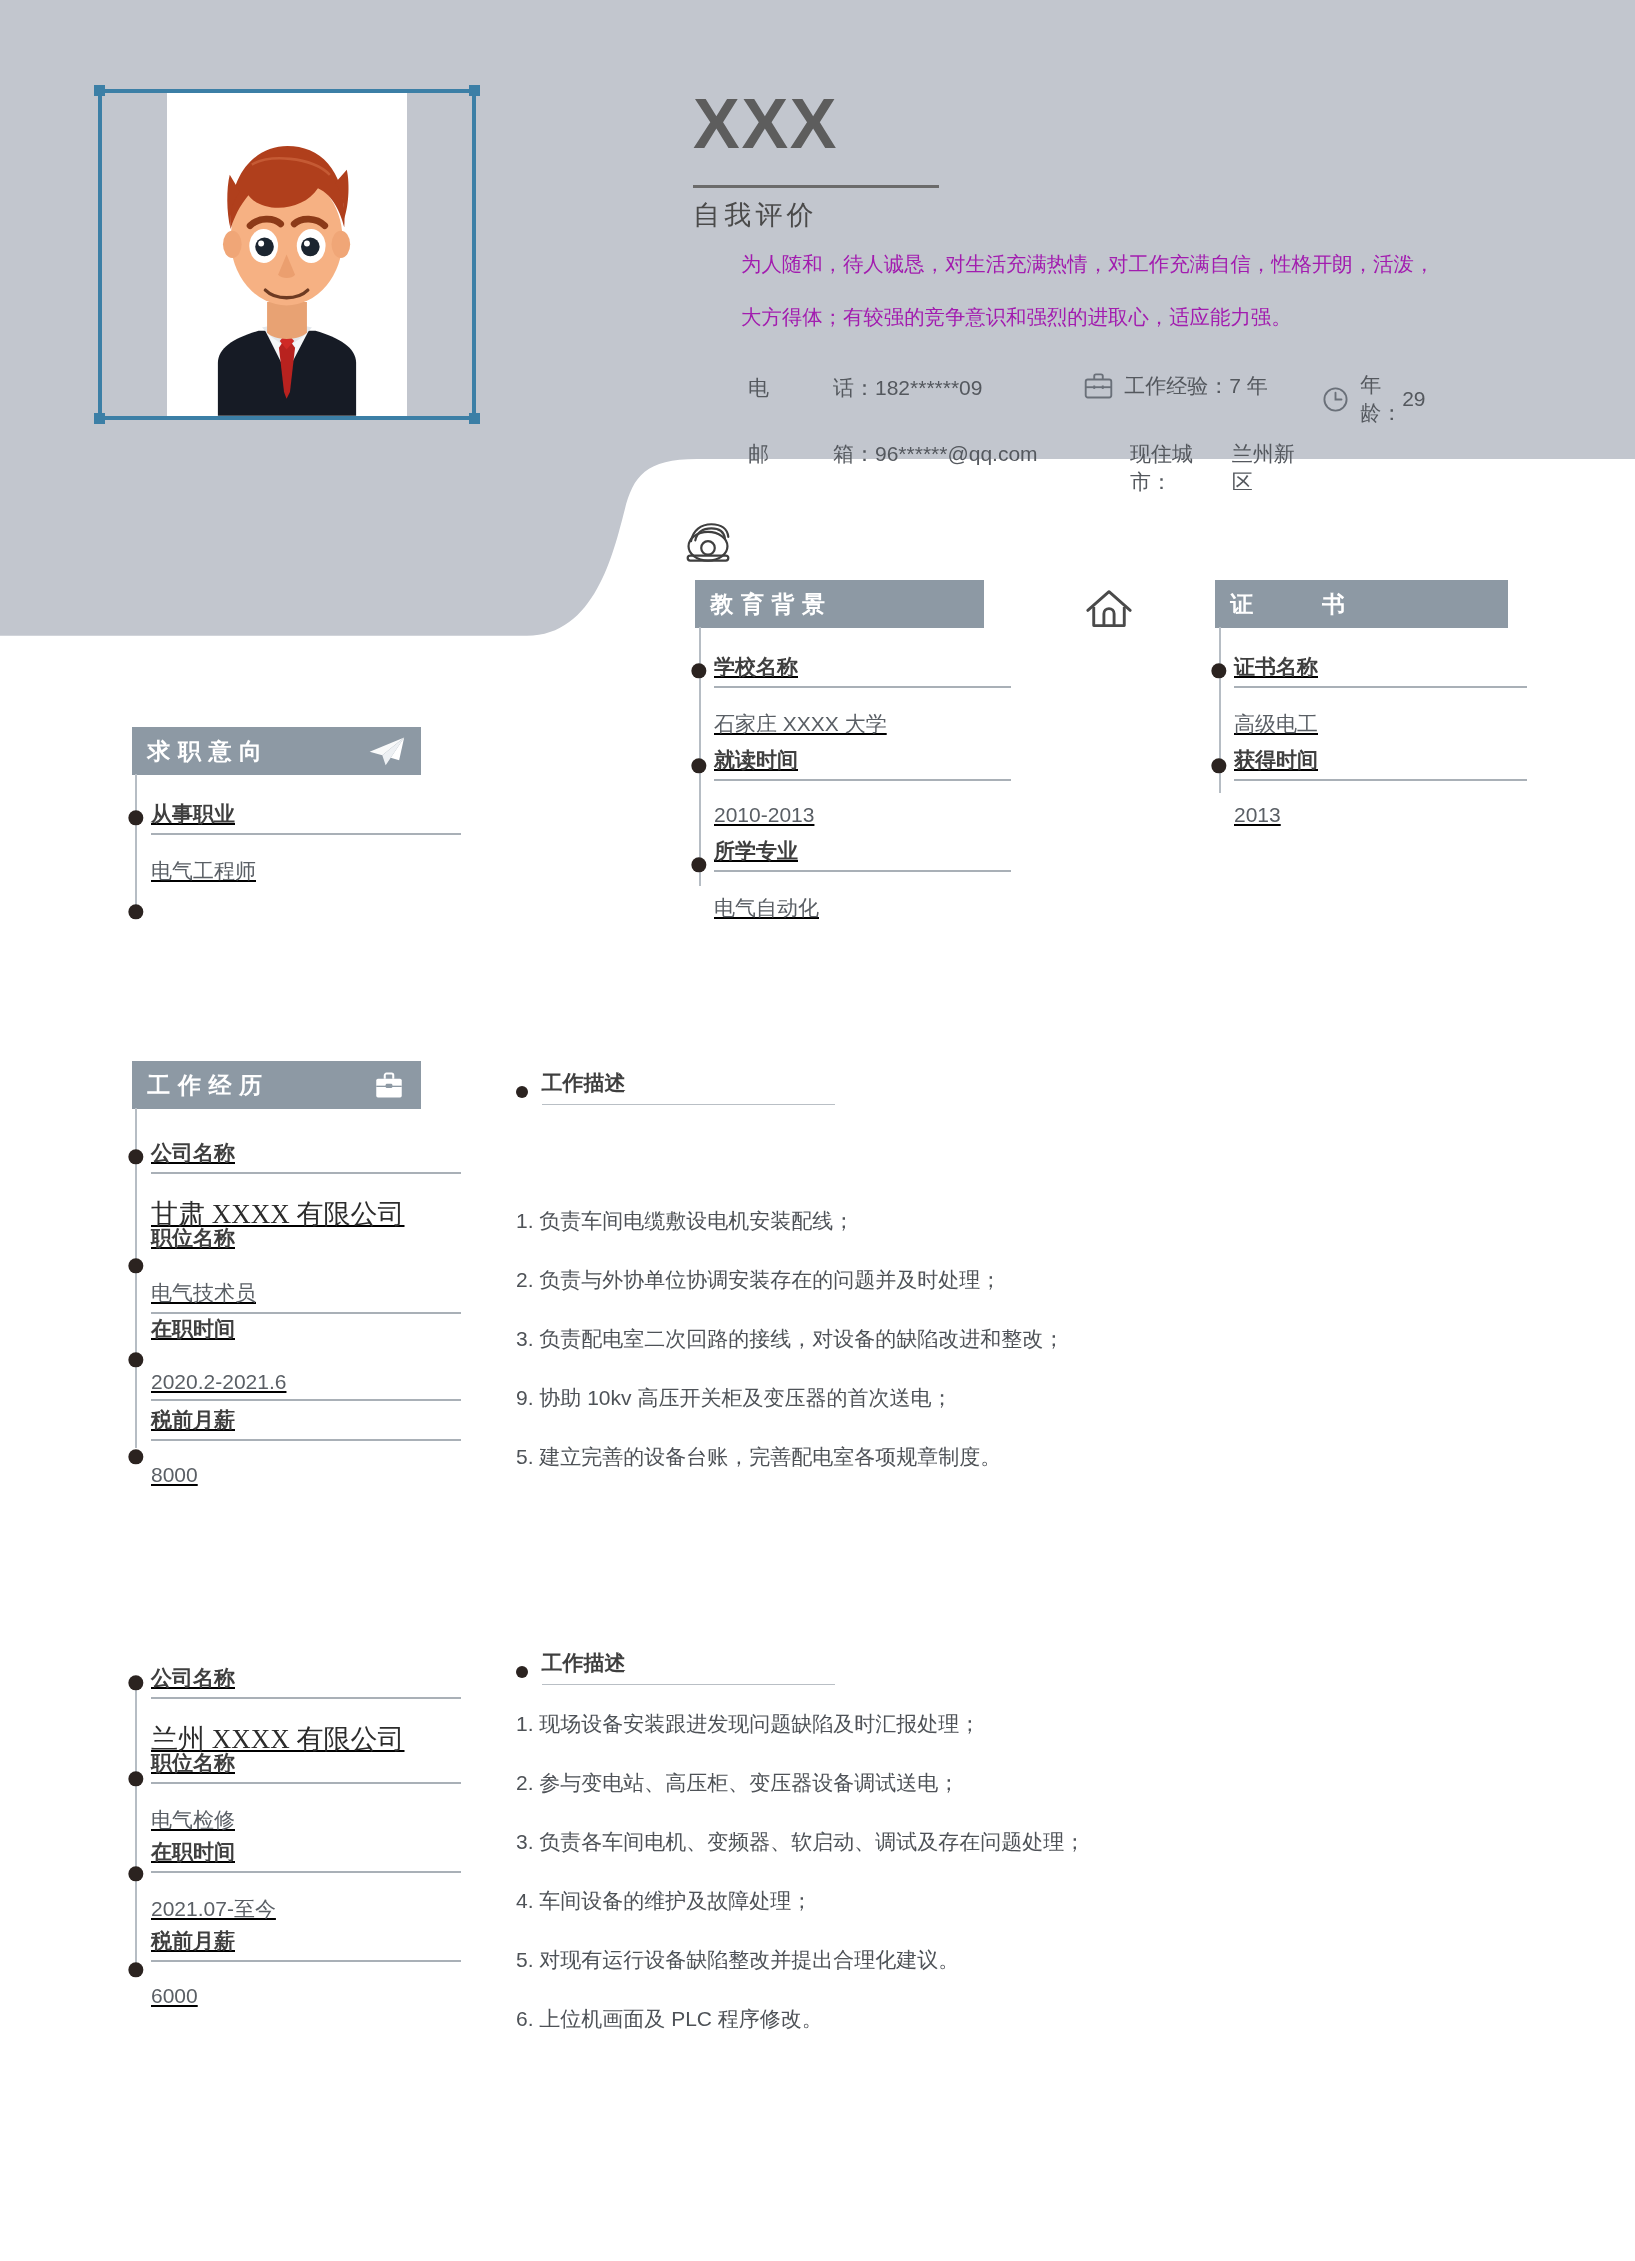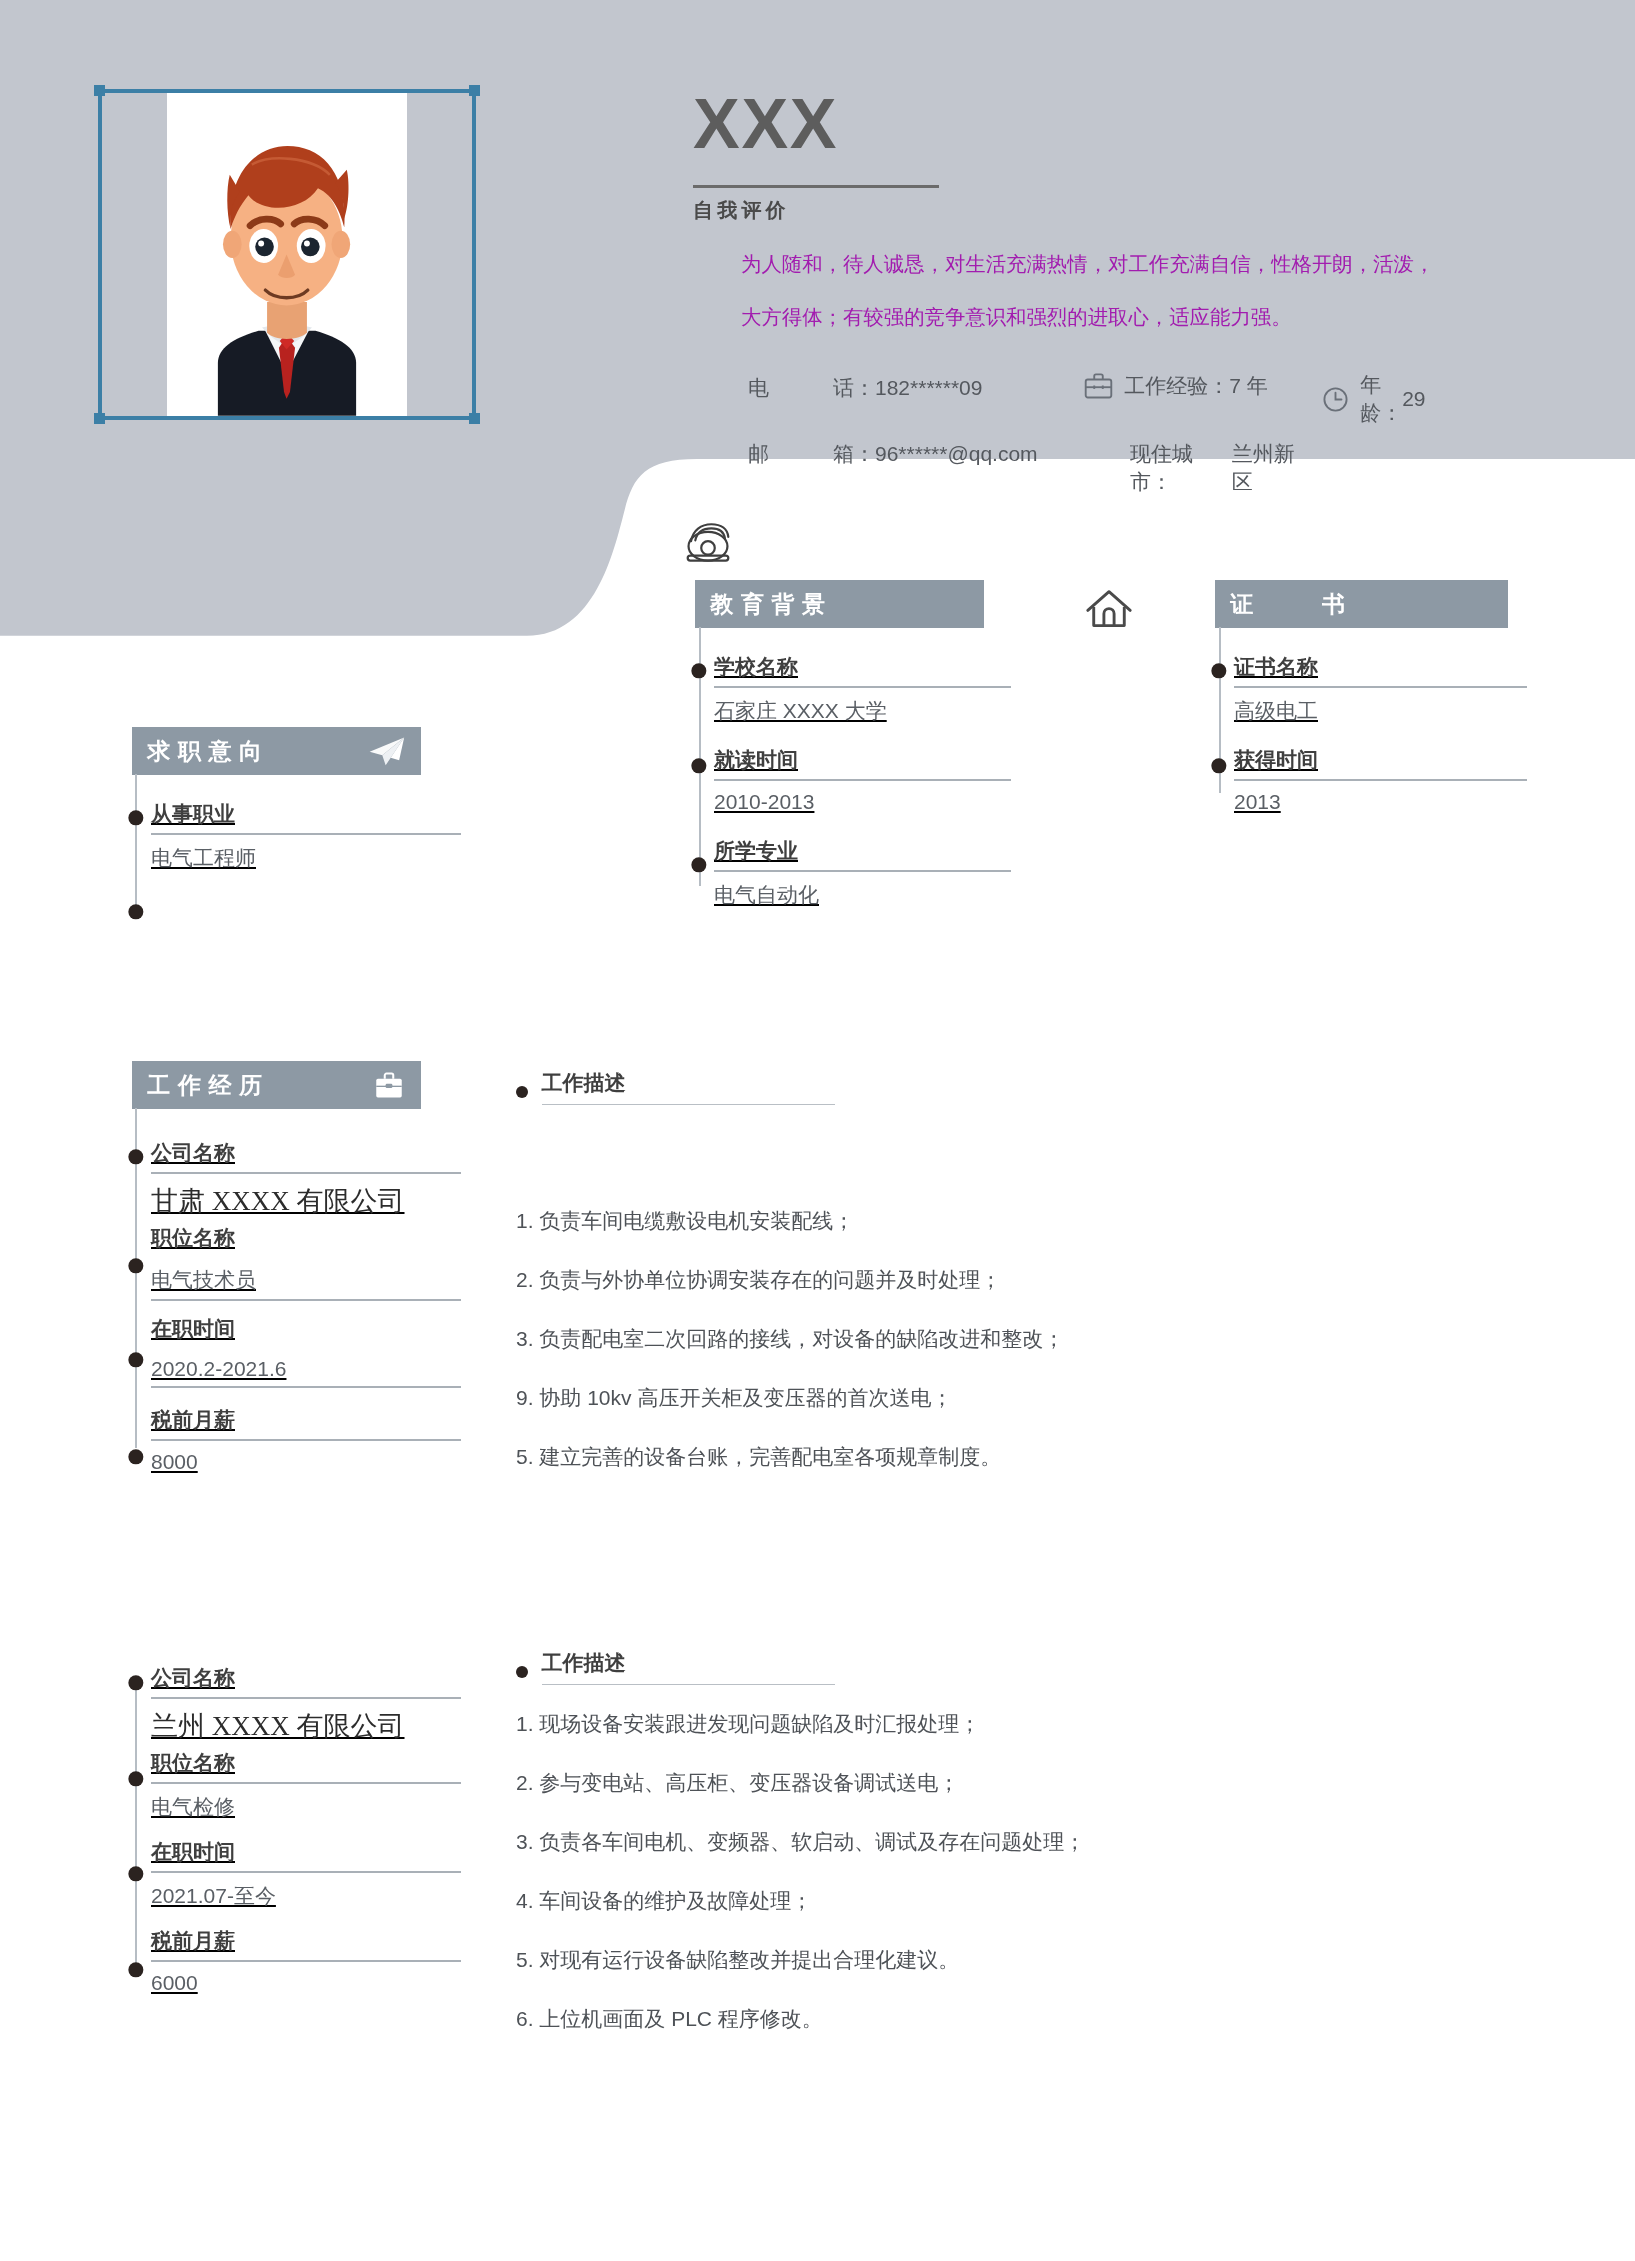--- a/index.html
+++ b/index.html
@@ -54,21 +54,21 @@
     color: #5d5d5d; line-height: 1.0;
   }
   .name-rule {
     width: 246px; height: 3.4px; background: #6b6b6b;
     margin-top: 25.5px;
   }
 
   
   .selfeval-title {
     position: absolute; left: 693px; top: 197px;
-    font-size: 20px; font-weight: bold; color: #4a4a4a;
+    font-size: 27px; font-weight: normal; color: #4a4a4a;
     letter-spacing: 4.2px;
   }
   .selfeval-body {
     position: absolute; left: 741px; top: 238px; width: 790px;
     font-size: 20.4px; color: #a21caf; line-height: 53px;
   }
 
   
   .contact-row {
     position: absolute;
@@ -115,21 +115,21 @@
   }
 
   
   .field { position: absolute; text-decoration: underline; }
   .field-label {
     font-size: 21px; font-weight: bold; color: #3f3f3f;
     padding-bottom: 5.1px;
   }
   .field-rule { height: 1.7px; background: #a9b0b7; }
   .field-value {
-    font-size: 21px; color: #5a5f65; padding-top: 9px;
+    font-size: 21px; color: #5a5f65; padding-top: 22px;
   }
   .field-value.serif {
     font-family: "Liberation Serif", "DejaVu Serif", serif;
     font-size: 27px; color: #2c2c2c;
   }
 
   
   .wd-head { position: absolute; display: flex; align-items: center; }
   .wd-bullet {
     width: 12px; height: 12px; border-radius: 50%;

